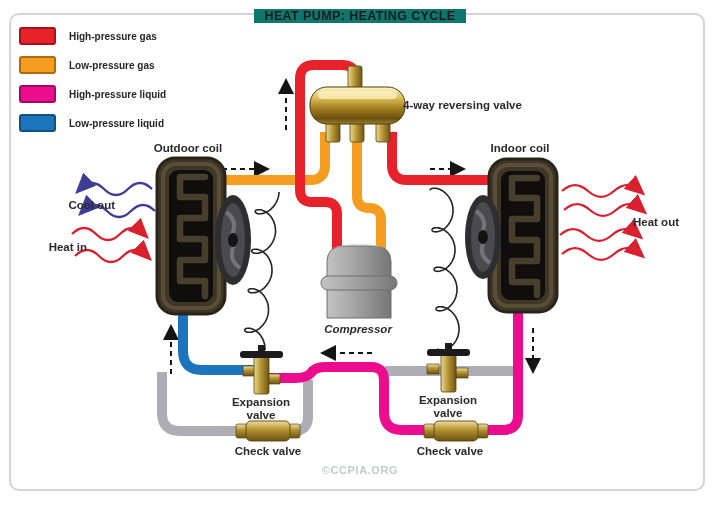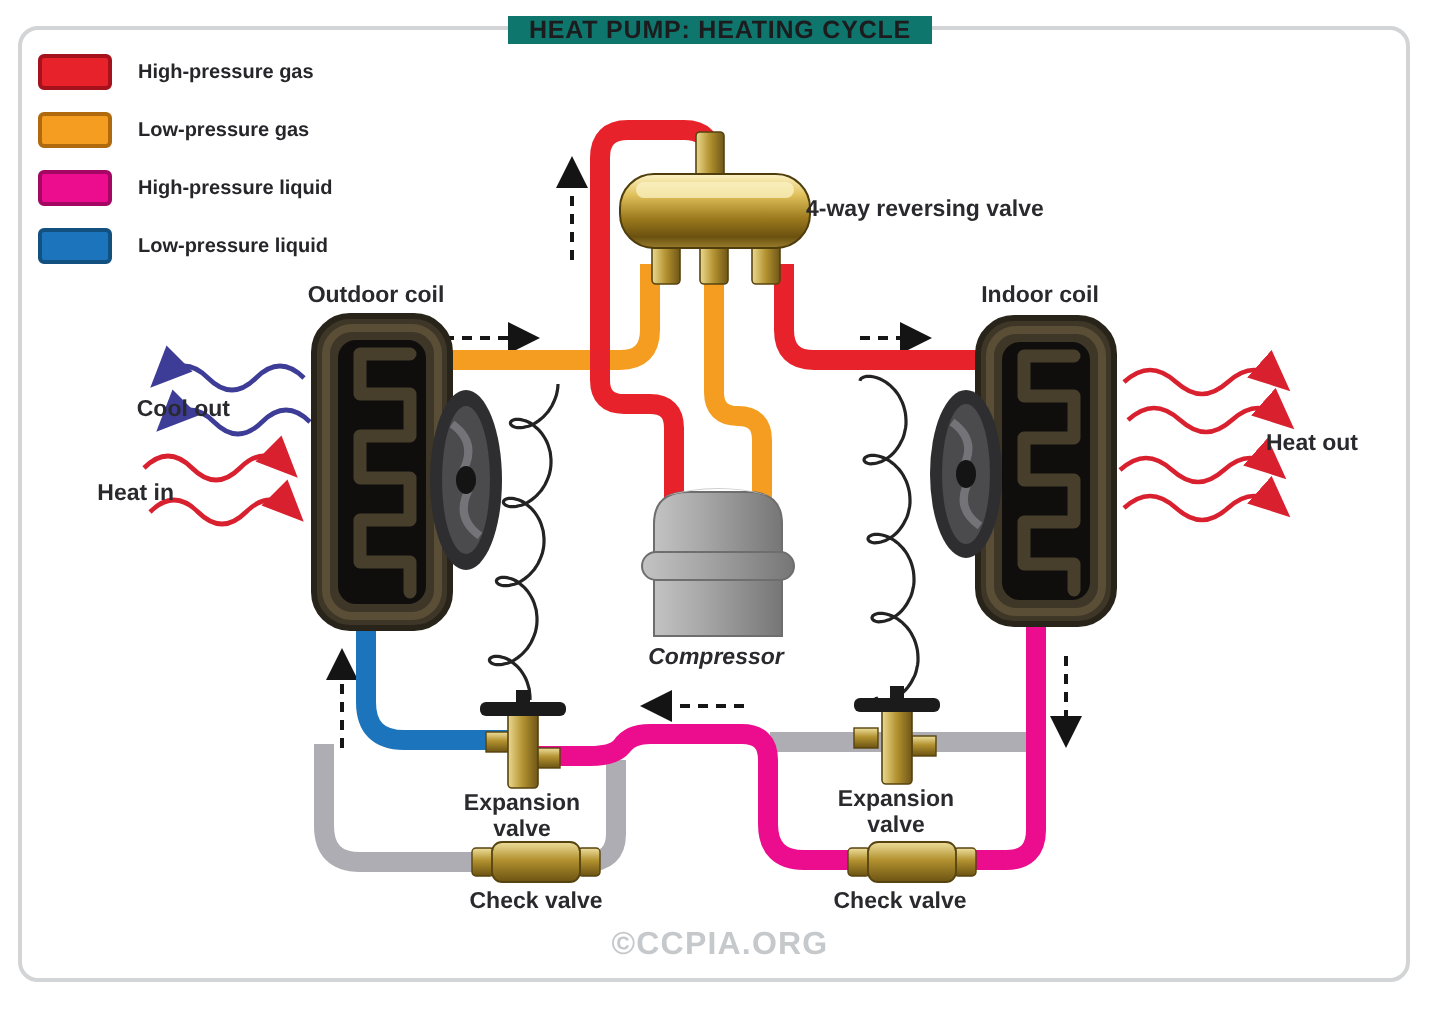--- a/index.html
+++ b/index.html
@@ -16,21 +16,21 @@
   
   #legend{position:absolute;left:19px;top:28px;}
   .leg-row{display:flex;align-items:center;height:16px;margin-bottom:13px;}
   .swatch{width:33px;height:14px;border-radius:3px;margin-right:13px;border:2.5px solid;}
   .sw-red{background:#e8222b;border-color:#a5121c;}
   .sw-org{background:#f59d21;border-color:#b06a0d;}
   .sw-mag{background:#ec0d8e;border-color:#a30663;}
   .sw-blu{background:#1c75bc;border-color:#12507f;}
   .leg-row span{font-size:10px;font-weight:700;}
   #watermark{position:absolute;left:300px;top:464px;width:120px;text-align:center;
-             font-size:16px;font-weight:700;letter-spacing:.6px;color:#c6c9cb;}
+             font-size:11px;font-weight:700;letter-spacing:.6px;color:#c6c9cb;}
 </style>
 </head>
 <body>
 
 <div id="page">
 
   <div id="frame"></div>
 
   <svg id="diagram-svg" width="720" height="506" viewBox="0 0 720 506">
     <defs>

